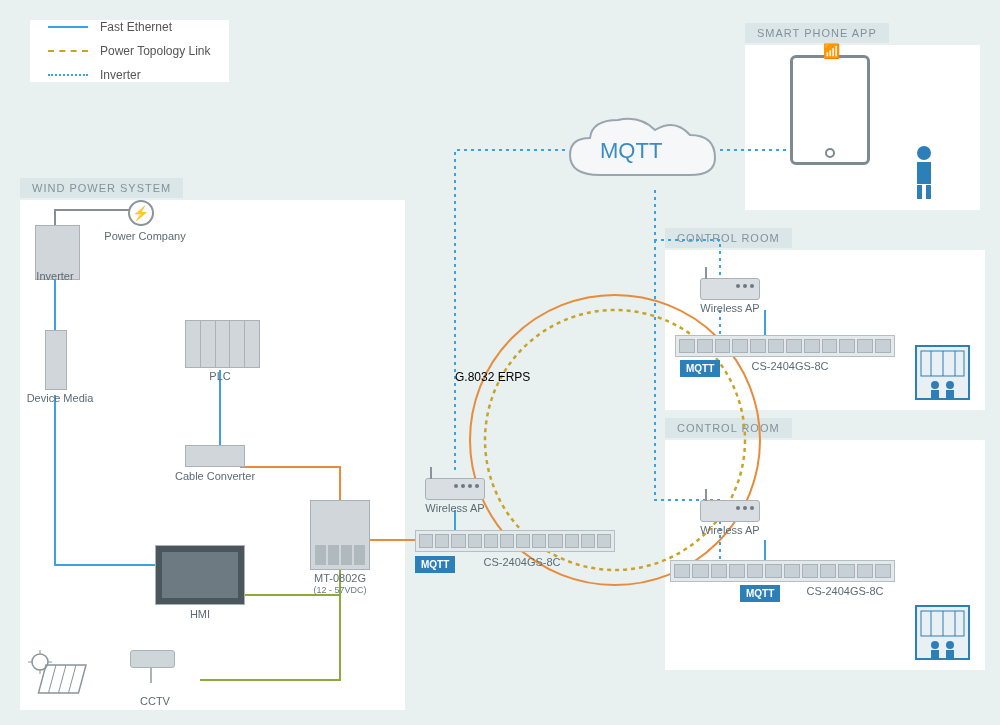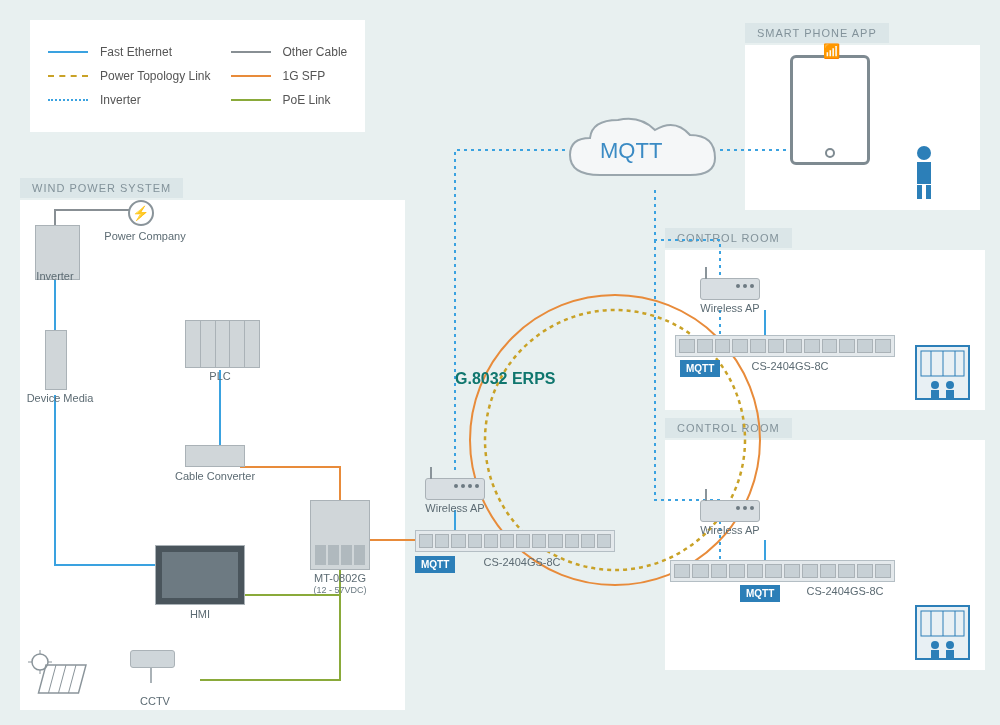--- a/index.html
+++ b/index.html
@@ -8,23 +8,23 @@
     background: #e8f0f0;
     width: 1000px;
     height: 725px;
     position: relative;
     overflow: hidden;
   }
   .legend {
     position: absolute;
     top: 20px; left: 30px;
     background: #fff;
-    padding: 25px 18px;
+    padding: 0 18px;
     display: flex;
-    gap: 20px;
+    gap: 60px;
     font-size: 12px;
     color: #555;
   }
   .legend-col { display: flex; flex-direction: column; gap: 10px; }
   .legend-item { display: flex; align-items: center; gap: 12px; }
   .legend-line { width: 40px; height: 0; border-top-width: 2px; border-top-style: solid; }
   .panel {
     position: absolute;
     background: #fff;
   }
@@ -61,23 +61,23 @@
     width: 160px; height: 80px;
   }
   .cloud-text {
     position: absolute;
     font-size: 22px;
     color: #3b8bc4;
     font-weight: 500;
   }
   .erps-text {
     position: absolute;
-    font-size: 16px;
-    color: #0f766e;
-    font-weight: 700;
+    font-size: 12px;
+    color: #000000;
+    font-weight: 400;
   }
   .device-box {
     position: absolute;
     background: #d0d6d9;
     border: 1px solid #aab2b7;
   }
   .switch-rect {
     position: absolute;
     background: #e4e9ec;
     border: 1px solid #b4bec4;
@@ -110,34 +110,20 @@
       <span class="legend-line" style="border-color:#3aa2e0;border-top-style:solid"></span>
       <span>Fast Ethernet</span>
     </div>
     <div class="legend-item">
       <span class="legend-line" style="border-color:#c9a227;border-top-style:dashed"></span>
       <span>Power Topology Link</span>
     </div>
     <div class="legend-item">
       <span class="legend-line" style="border-color:#3aa2e0;border-top-style:dotted"></span>
       <span>Inverter</span>
-    </div>
-  </div>
-  <div class="legend-col">
-    <div class="legend-item">
-      <span class="legend-line" style="border-color:#888f94;border-top-style:solid"></span>
-      <span>Other Cable</span>
-    </div>
-    <div class="legend-item">
-      <span class="legend-line" style="border-color:#e88b3a;border-top-style:solid"></span>
-      <span>1G SFP</span>
-    </div>
-    <div class="legend-item">
-      <span class="legend-line" style="border-color:#8aaa3a;border-top-style:solid"></span>
-      <span>PoE Link</span>
     </div>
   </div>
 </div>
 
 <div class="panel" style="left:20px;top:200px;width:385px;height:510px">
   <div class="panel-title">WIND POWER SYSTEM</div>
 </div>
 <div class="panel" style="left:745px;top:45px;width:235px;height:165px">
   <div class="panel-title">SMART PHONE APP</div>
 </div>

